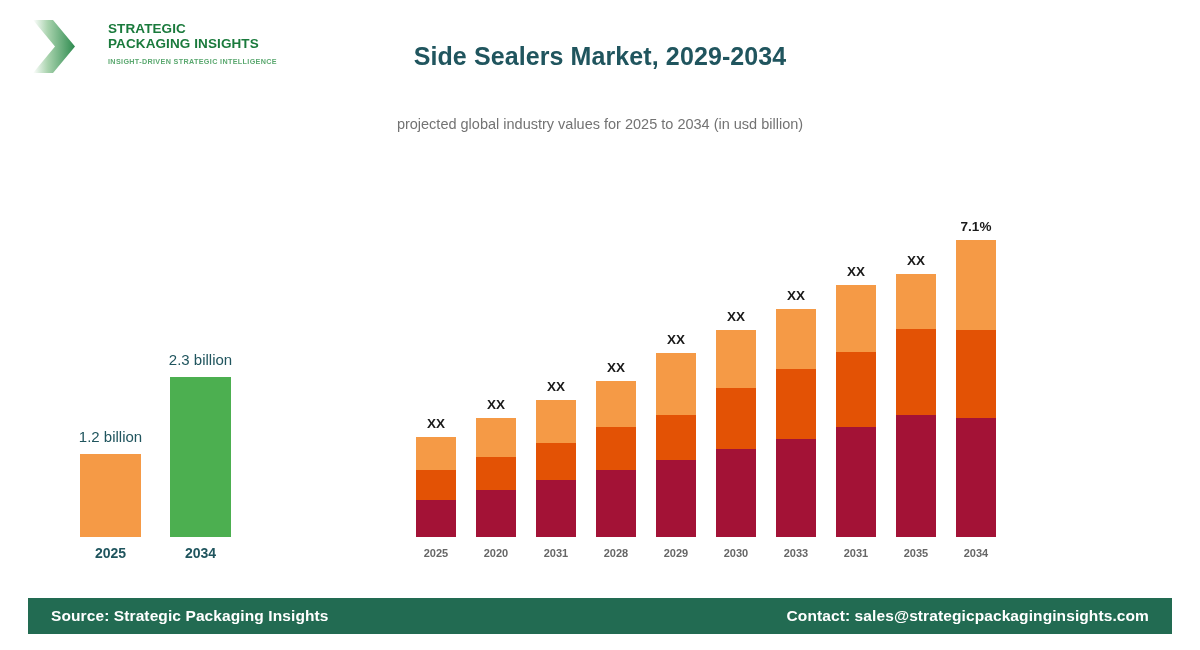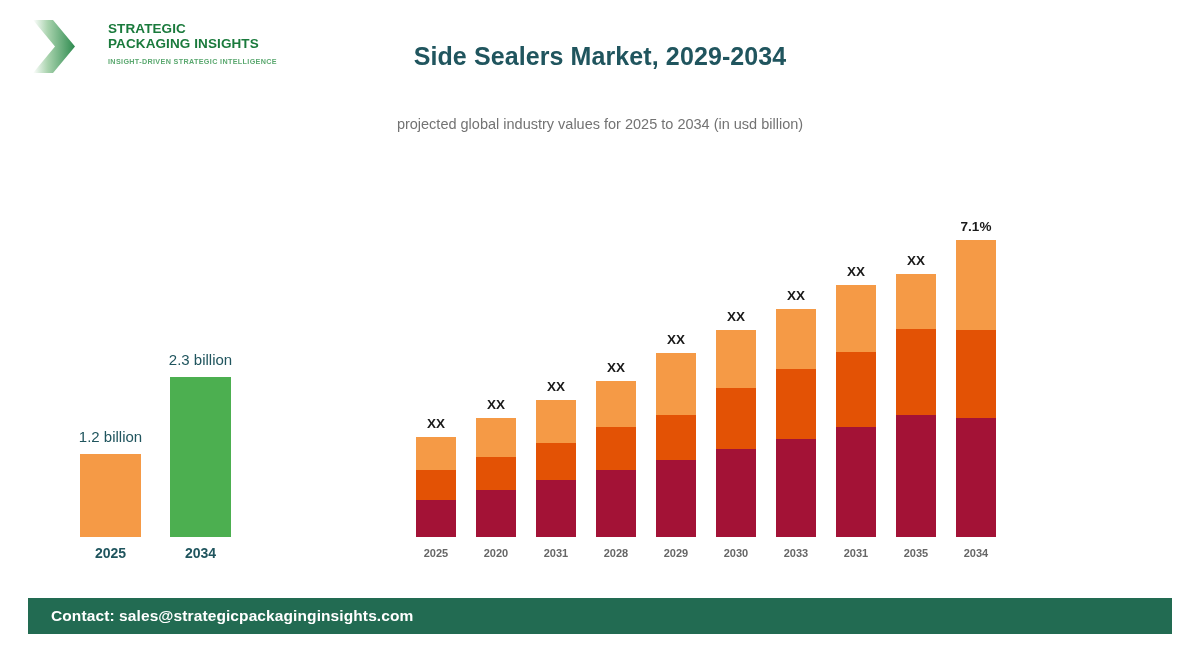--- a/index.html
+++ b/index.html
@@ -309,16 +309,17 @@
           <div class="sb-seg" style="height: 90px; background: rgb(245, 154, 70);"></div>
           <div class="sb-seg" style="height: 88px; background: rgb(227, 82, 5);"></div>
           <div class="sb-seg" style="height: 119px; background: rgb(163, 18, 54);"></div>
         </div>
         <div class="sb-top-label" style="bottom: 326px; color: rgb(26, 26, 26);">7.1%</div>
         <div class="sb-year" style="color: rgb(102, 102, 102);">2034</div>
       </div>
     </div>
 
   <div class="footer-bar">
+    <span class="footer-text">Source: Strategic Packaging Insights</span>
     <span class="footer-text">Contact: sales@strategicpackaginginsights.com</span>
   </div>
 
 </div>
 
 </body></html>

